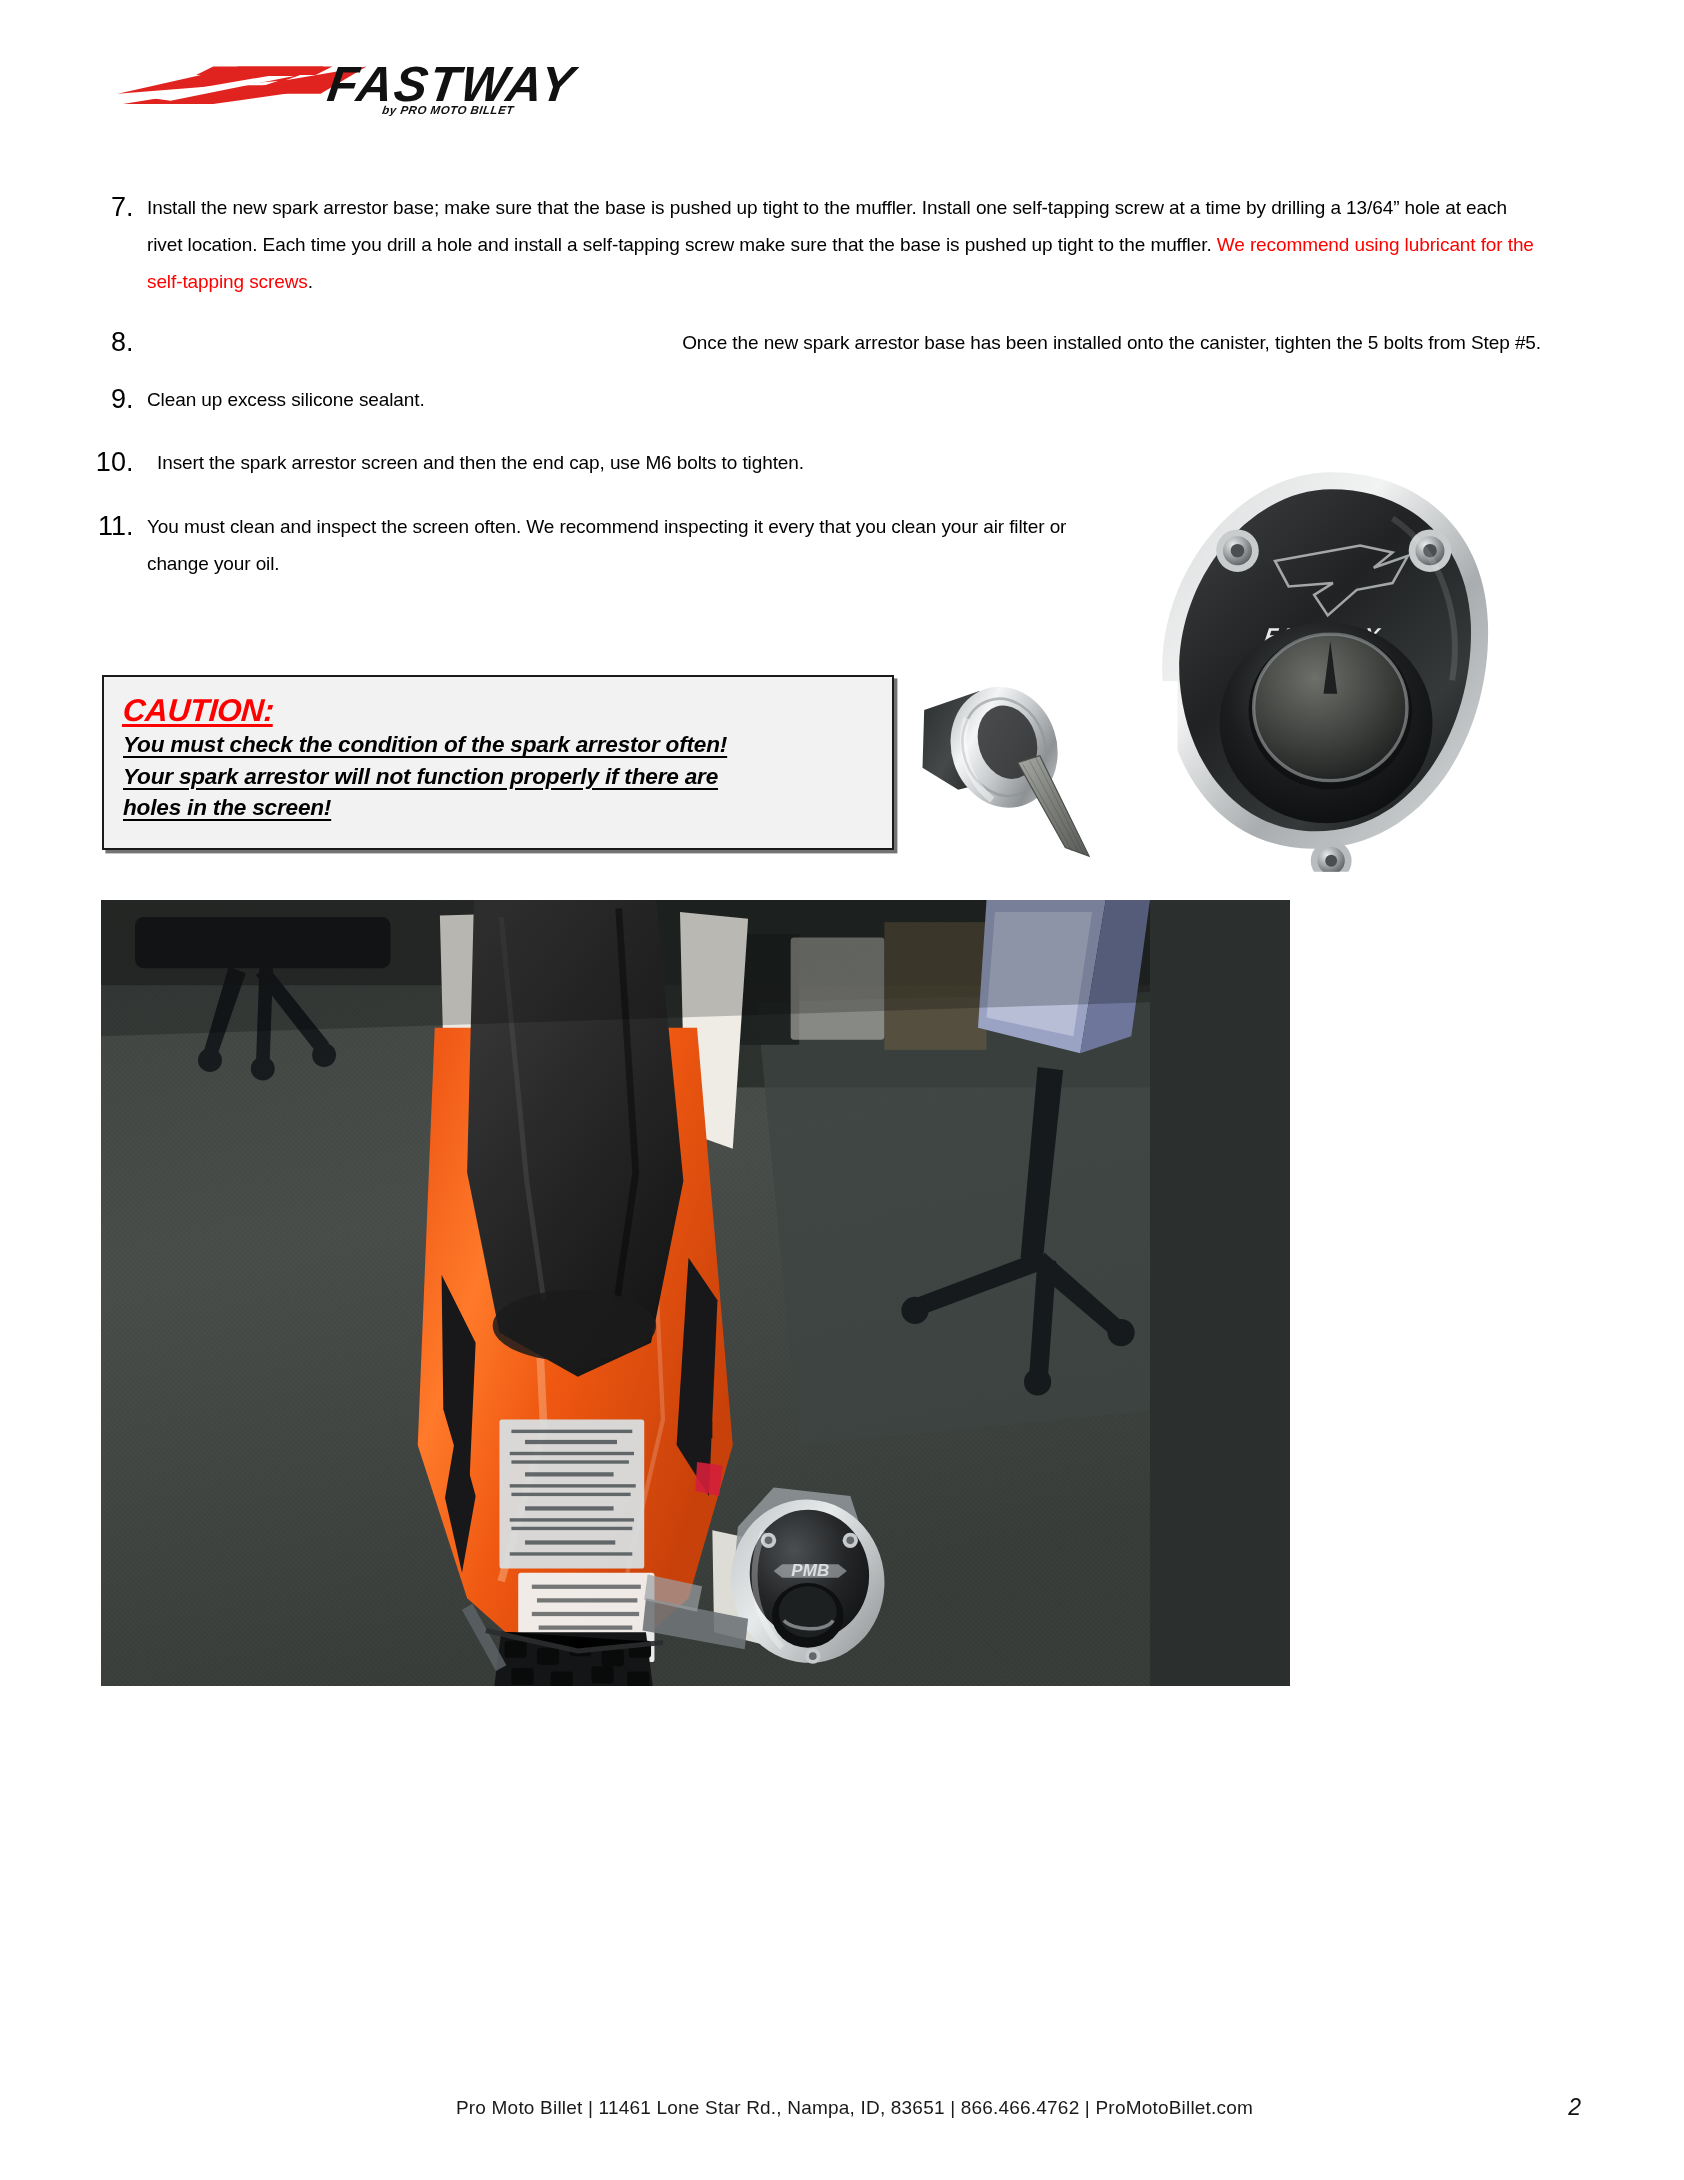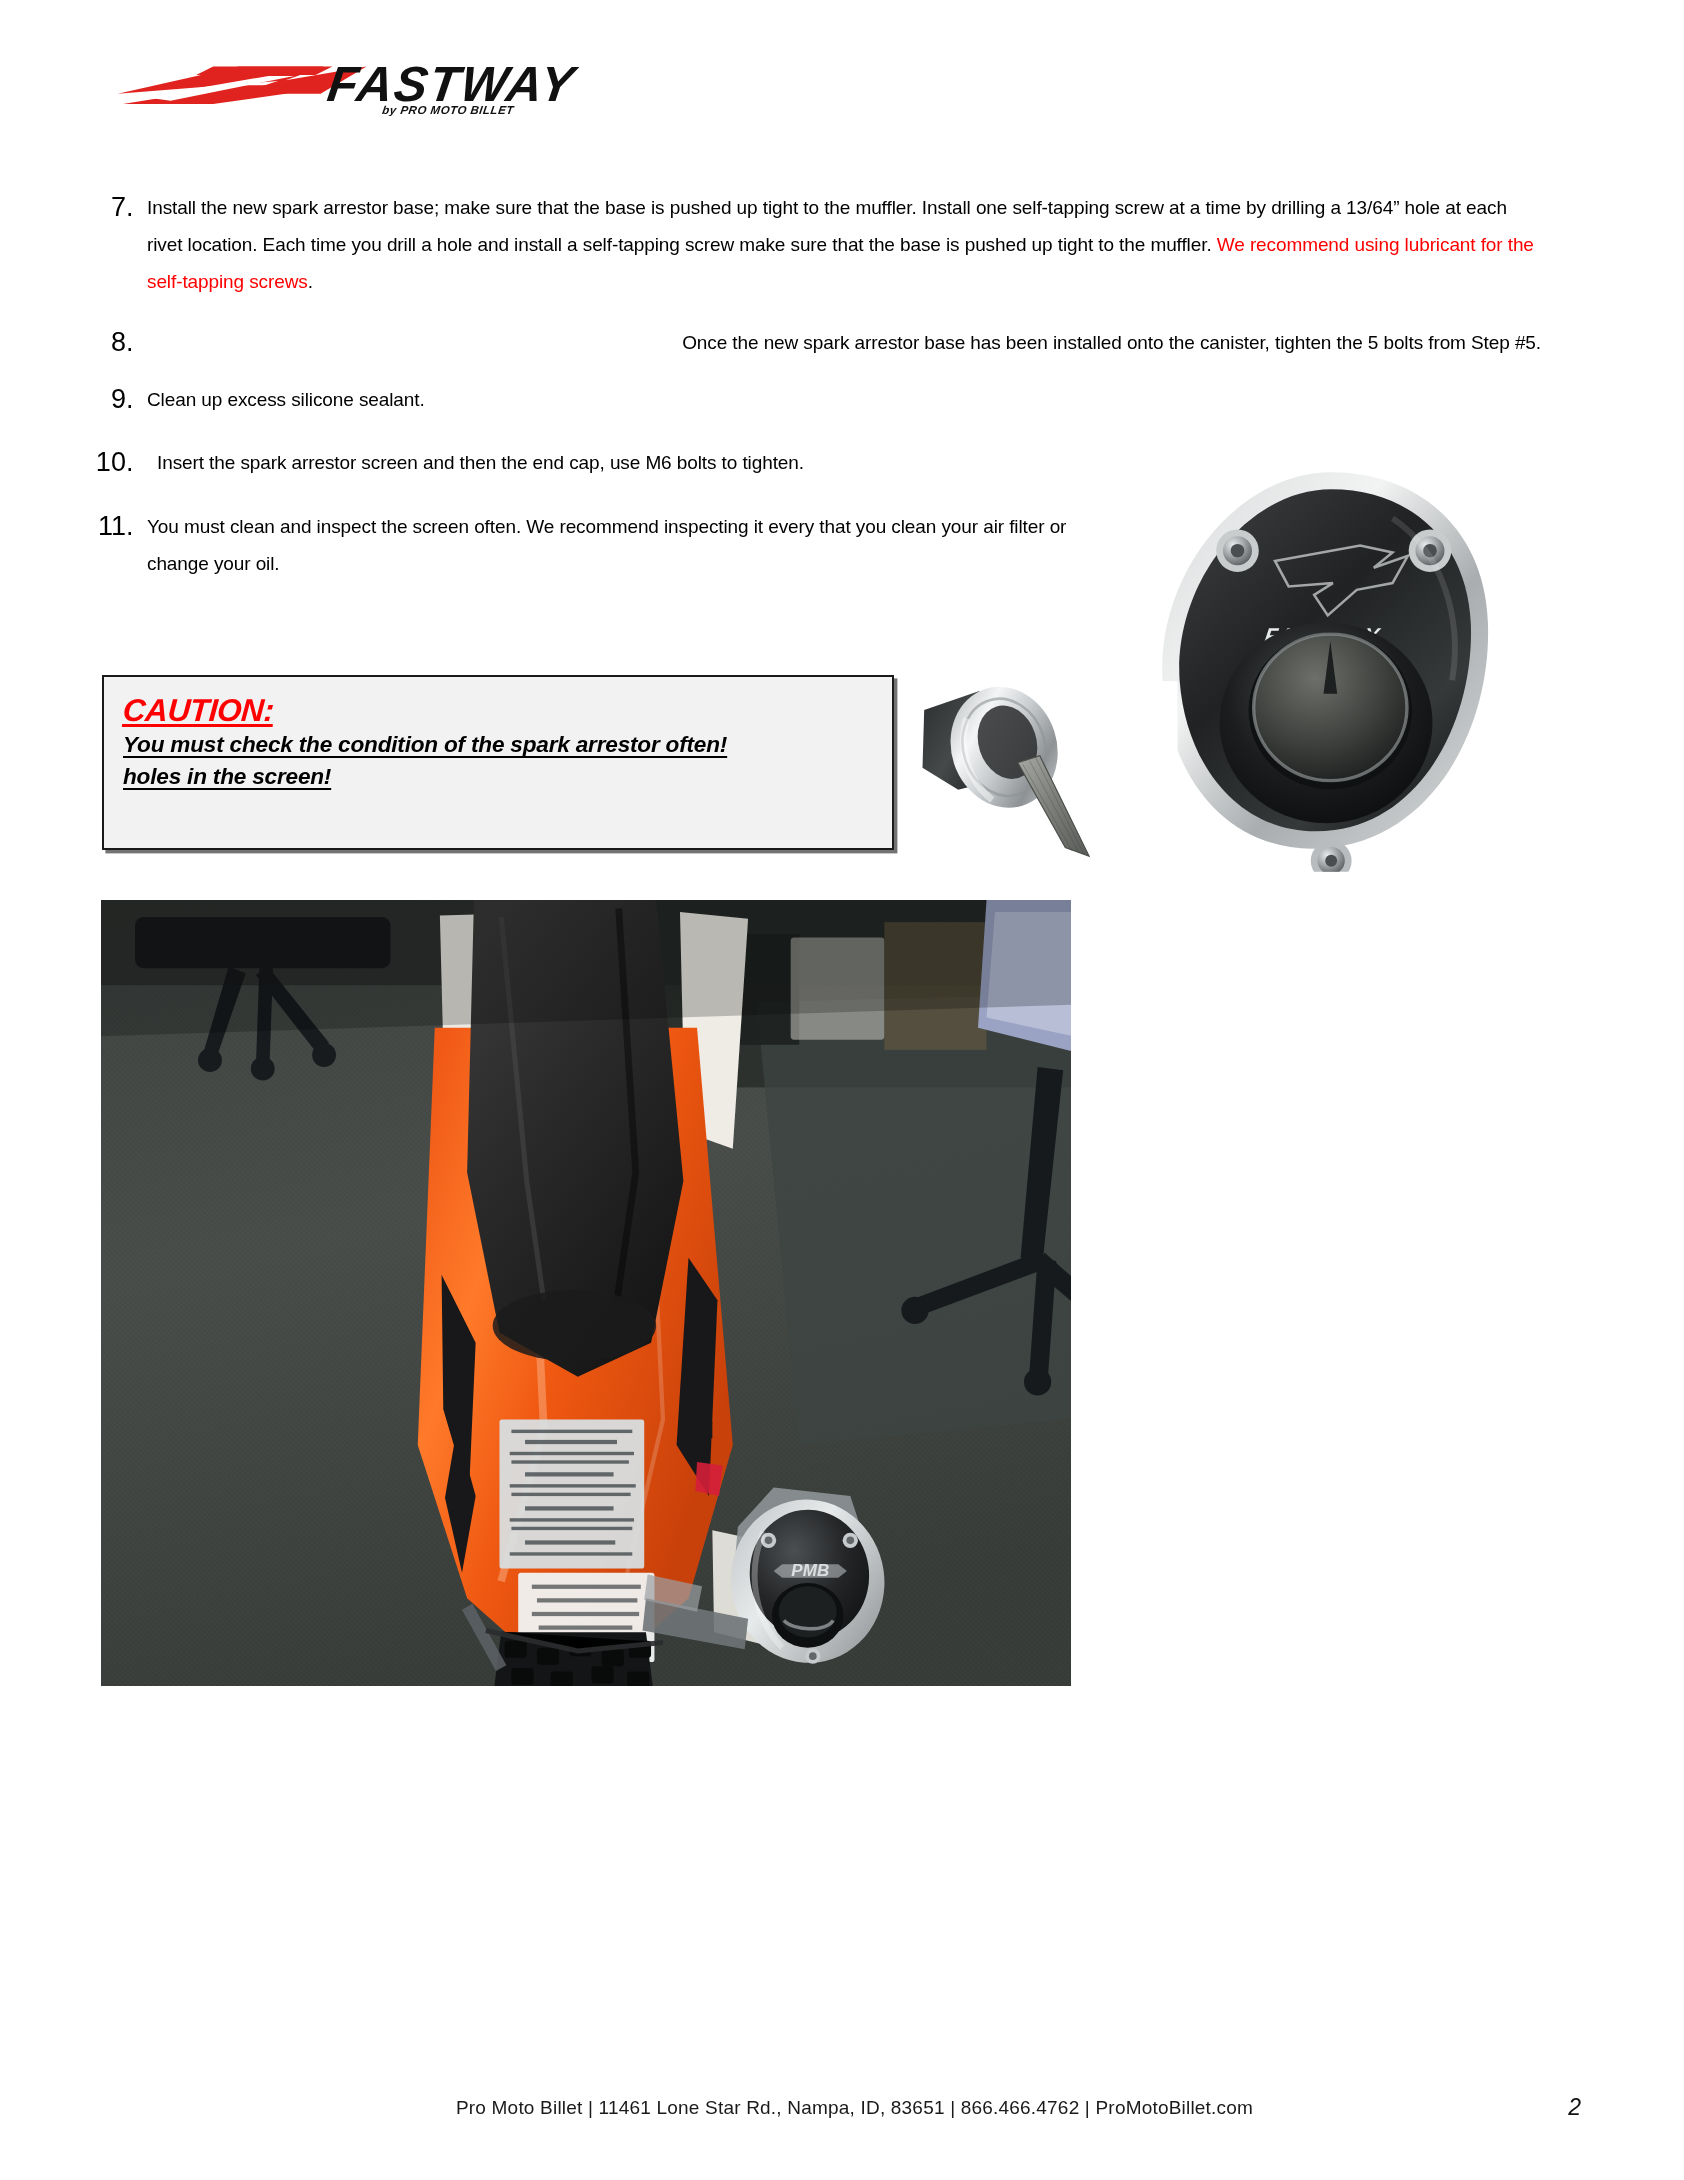--- a/index.html
+++ b/index.html
@@ -77,21 +77,21 @@
 
   
   .endcap{left:1137px;top:467px;width:379px;height:405px;}
   .endcap svg{display:block;}
 
   
   .conecap{left:922px;top:681px;width:256px;height:221px;}
   .conecap svg{display:block;}
 
   
-  .bike{left:101px;top:900px;width:970px;height:786px;background:#2b302e;}
+  .bike{left:101px;top:900px;width:1189px;height:786px;background:#2b302e;}
   .bike svg{display:block;}
 
   
   .footer{
     position:absolute;left:12px;top:2097px;width:1685px;
     text-align:center;
     font-size:19px;color:#1a1a1a;
     letter-spacing:0.2px;
   }
   .pageno{
@@ -147,20 +147,21 @@
       <div class="body">You must clean and inspect the screen often. We recommend inspecting it every that you clean your air filter or change your oil.</div>
     </div>
 
   </div>
 
   <div class="caution">
     <div>
       <span class="caution-title">CAUTION:</span>
     </div>
     <span class="caution-line">You must check the condition of the spark arrestor often!</span>
+    <span class="caution-line">Your spark arrestor will not function properly if there are</span>
     <span class="caution-line">holes in the screen!</span>
   </div>
 
   <div class="photo endcap">
     <svg width="379" height="405" viewBox="0 0 445 475" xmlns="http://www.w3.org/2000/svg">
       <defs>
         <linearGradient id="alu" x1="0" y1="0" x2="1" y2="1">
           <stop offset="0%" stop-color="#d8dadb"></stop>
           <stop offset="35%" stop-color="#f2f3f3"></stop>
           <stop offset="62%" stop-color="#a9adaf"></stop>

